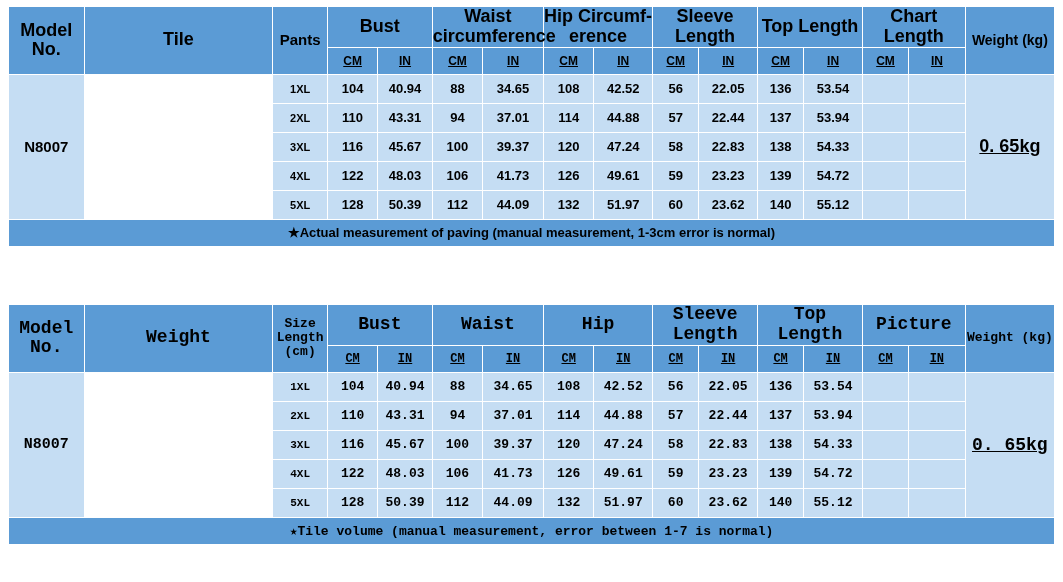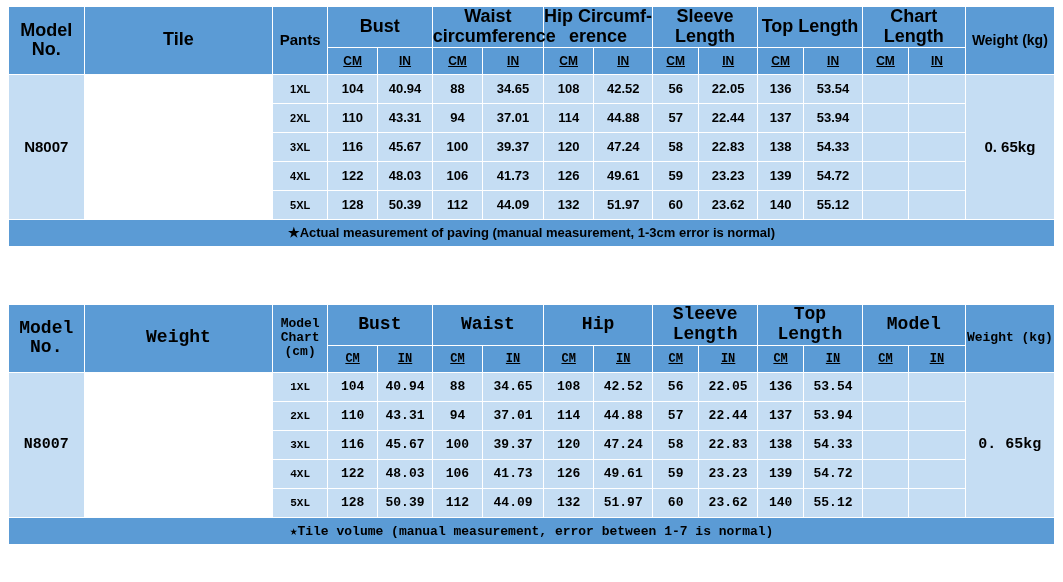--- a/index.html
+++ b/index.html
@@ -64,22 +64,23 @@
     font-size: 11px;
     font-weight: bold;
   }
   .modelcell {
     background: #c5ddf3;
     font-size: 15px;
     font-weight: bold;
   }
   .weightcell {
     background: #c5ddf3;
-    font-size: 15px;
-    font-weight: bold;
+    font-size: 18px;
+    font-weight: bold;
+    text-decoration: underline;
   }
   .imgcell {
     background: #ffffff !important;
     padding: 0;
   }
   .footer-row td {
     background: #5b9bd5 !important;
     font-size: 13px;
     font-weight: bold;
     height: 26px;
@@ -316,27 +317,27 @@
       <col style="width:44px">
         <col style="width:56px">
       <col style="width:44px">
         <col style="width:54px">
       <col style="width:85px">
     </colgroup>
     <tbody>
       <tr>
         <td class="hdr" rowspan="2">Model No.</td>
         <td class="hdr" rowspan="2">Weight</td>
-        <td class="hdr" rowspan="2" style="font-size:13px">Model Chart (cm)</td>
+        <td class="hdr" rowspan="2" style="font-size:13px">Size Length (cm)</td>
         <td class="hdr" colspan="2">Bust</td>
         <td class="hdr" colspan="2">Waist</td>
         <td class="hdr" colspan="2">Hip</td>
         <td class="hdr" colspan="2">Sleeve Length</td>
         <td class="hdr" colspan="2">Top Length</td>
-        <td class="hdr" colspan="2">Model</td>
+        <td class="hdr" colspan="2">Picture</td>
         <td class="hdr" rowspan="2" style="font-size:13px">Weight (kg)</td>
       </tr>
       <tr>
         <td class="hdr-unit">CM</td>
         <td class="hdr-unit">IN</td>
         <td class="hdr-unit">CM</td>
         <td class="hdr-unit">IN</td>
         <td class="hdr-unit">CM</td>
         <td class="hdr-unit">IN</td>
         <td class="hdr-unit">CM</td>

